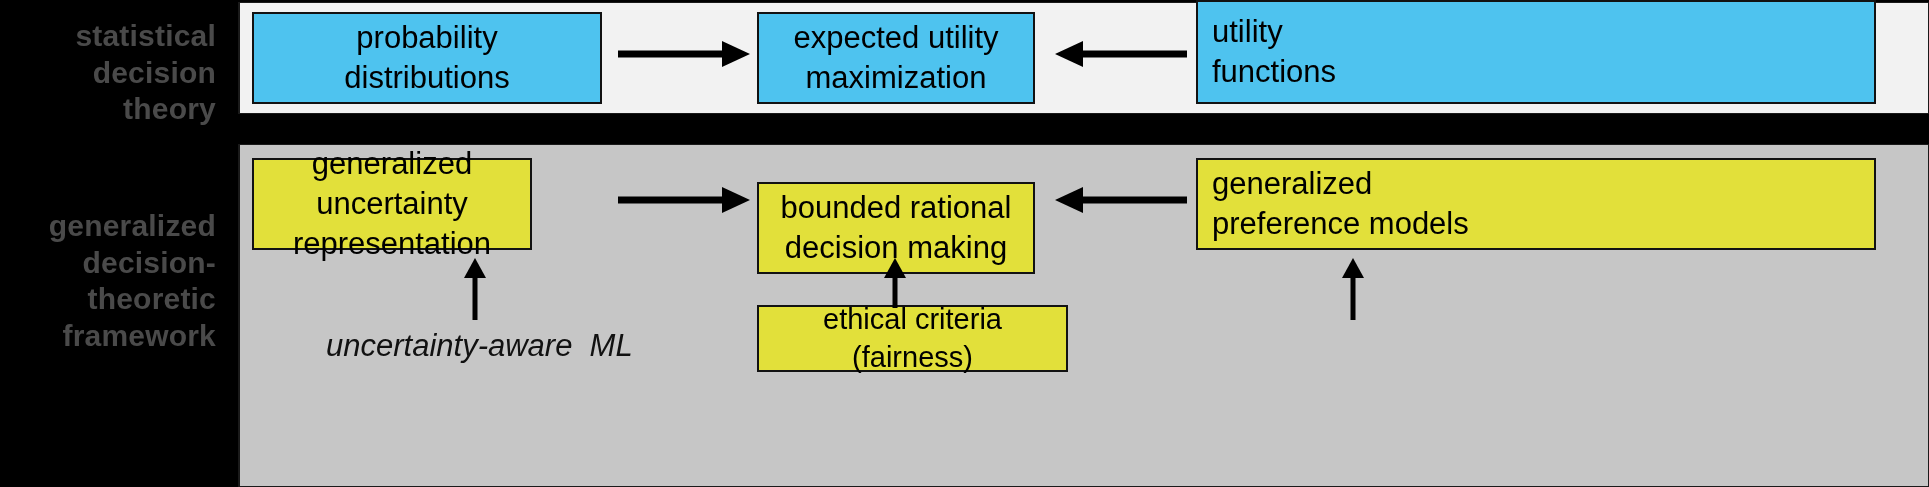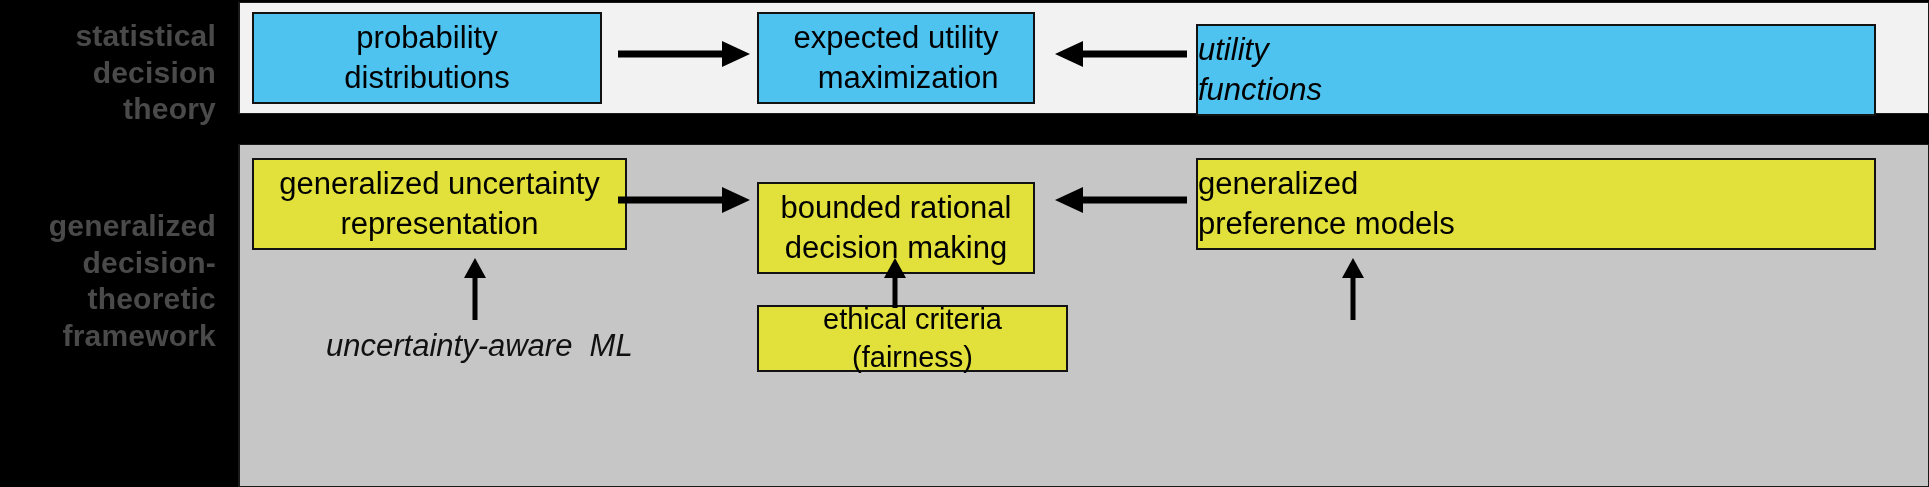--- a/index.html
+++ b/index.html
@@ -72,39 +72,39 @@
   }
 
   
   .concept-box {
     position: absolute;
     box-sizing: border-box;
     border: 2px solid #121212;
     display: flex;
     flex-direction: column;
     justify-content: center;
-    padding: 2px 0;
+    padding: 2px 14px;
     font-size: 31px;
     line-height: 1.30;
     color: #000000;
     white-space: pre-line;
     user-select: none;
   }
   .box-blue { background: #4ec3ef; }
   .box-yellow { background: #e2e03a; }
   .center-text { text-align: center; align-items: center; }
   .left-text { text-align: left; align-items: flex-start; }
 
   
   #box-probability-distributions { left: 252px;  top: 12px;  width: 350px; height: 92px; }
-  #box-expected-utility          { left: 757px;  top: 12px;  width: 278px; height: 92px; text-align: right; }
-  #box-utility-functions         { left: 1196px; top: 24px;  width: 680px; height: 92px; font-style: italic; }
-
-  
-  #box-generalized-uncertainty   { left: 252px;  top: 158px; width: 375px; height: 92px; }
+  #box-expected-utility          { left: 757px;  top: 12px;  width: 278px; height: 92px; }
+  #box-utility-functions         { left: 1196px; top: 0;  width: 680px; height: 104px; }
+
+  
+  #box-generalized-uncertainty   { left: 252px;  top: 158px; width: 280px; height: 92px; }
   #box-bounded-rational          { left: 757px;  top: 158px; width: 278px; height: 92px; margin-top: 24px; }
   #box-generalized-preference    { left: 1196px; top: 158px; width: 680px; height: 92px; }
   #box-ethical-criteria          { left: 757px;  top: 305px; width: 311px; height: 67px; font-size: 29px; }
 
   
   .arrow { position: absolute; }
   .arrow svg { display: block; overflow: visible; }
 
   #arrow-prob-to-eu   { left: 618px;  top: 40px; }
   #arrow-util-to-eu   { left: 1055px; top: 40px; }

